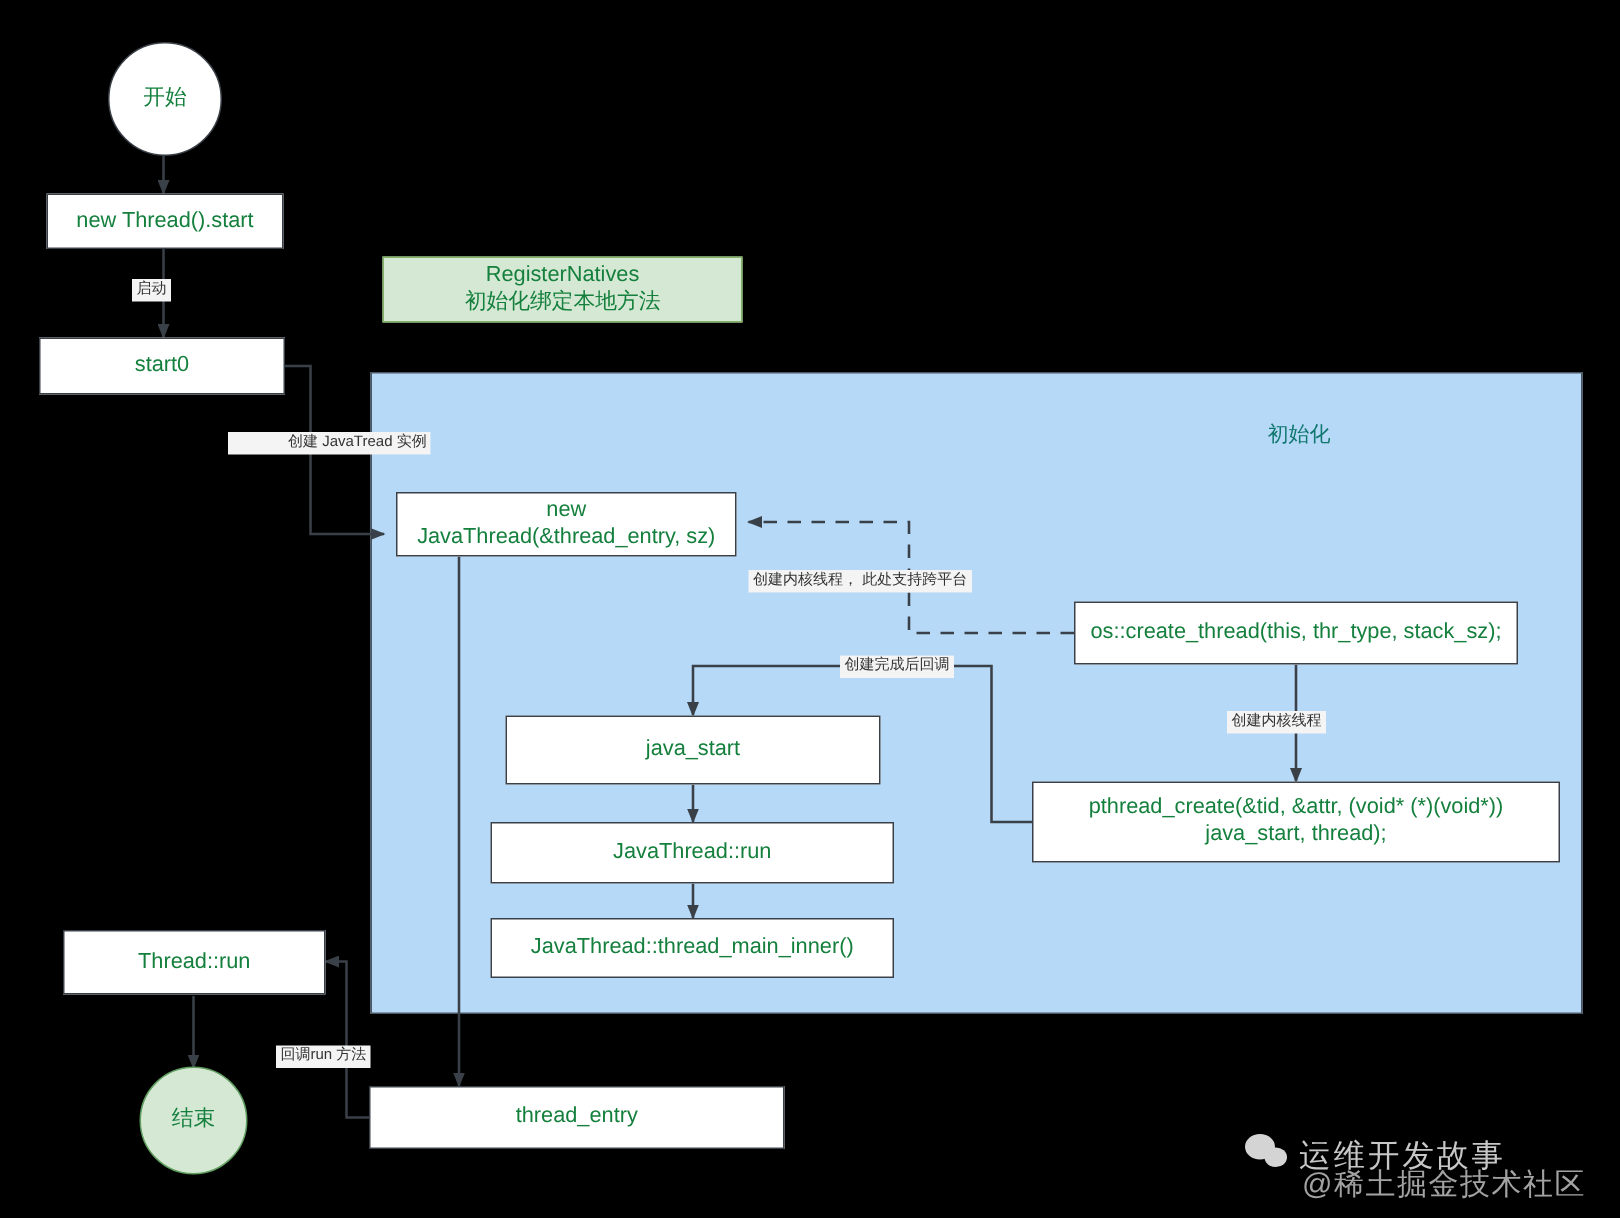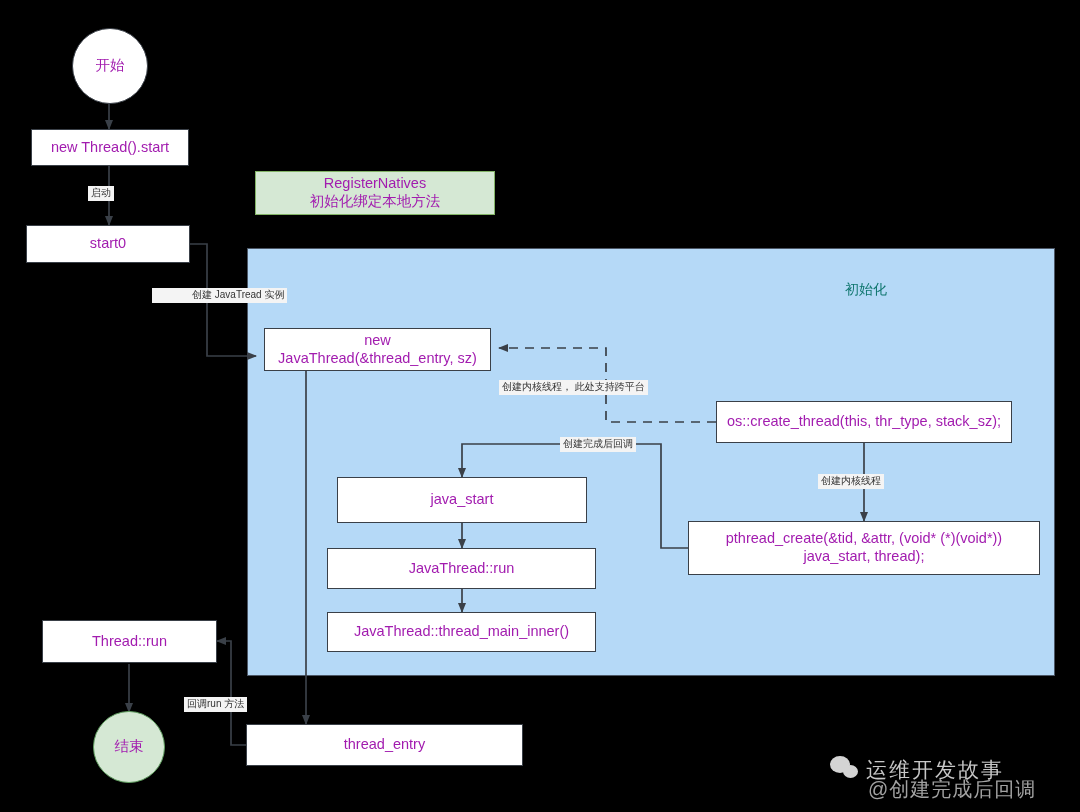--- a/index.html
+++ b/index.html
@@ -21,21 +21,21 @@
     width: 1080px;
     height: 812px;
   }
   .node {
     position: absolute;
     box-sizing: border-box;
     display: flex;
     align-items: center;
     justify-content: center;
     text-align: center;
-    color: #a21caf;
+    color: #15803d;
     line-height: 1.22;
     white-space: pre-line;
   }
   .box {
     background: #ffffff;
     border: 1.6px solid #3a4048;
     font-size: 14.5px;
   }
   .box.green {
     background: #d5e8d4;
@@ -194,16 +194,16 @@
   <div class="edge-label" style="left:818px; top:474px;">创建内核线程</div>
 
   <div class="edge-label" style="left:184px; top:697px;">回调run 方法</div>
 
   <div class="watermark" style="left:830px; top:756px;">
     <div class="wm-logo">
       <div class="b1"></div>
         <div class="b2"></div>
     </div>
     <div class="wm-text">运维开发故事</div>
-    <div class="wm-sub">@创建完成后回调</div>
+    <div class="wm-sub">@稀土掘金技术社区</div>
   </div>
 
 </div>
 
 </body></html>

